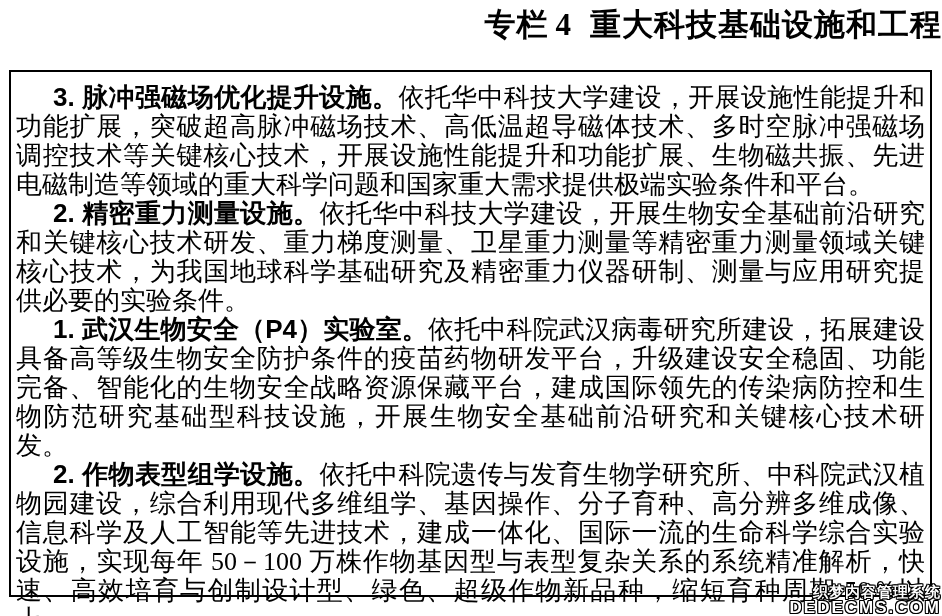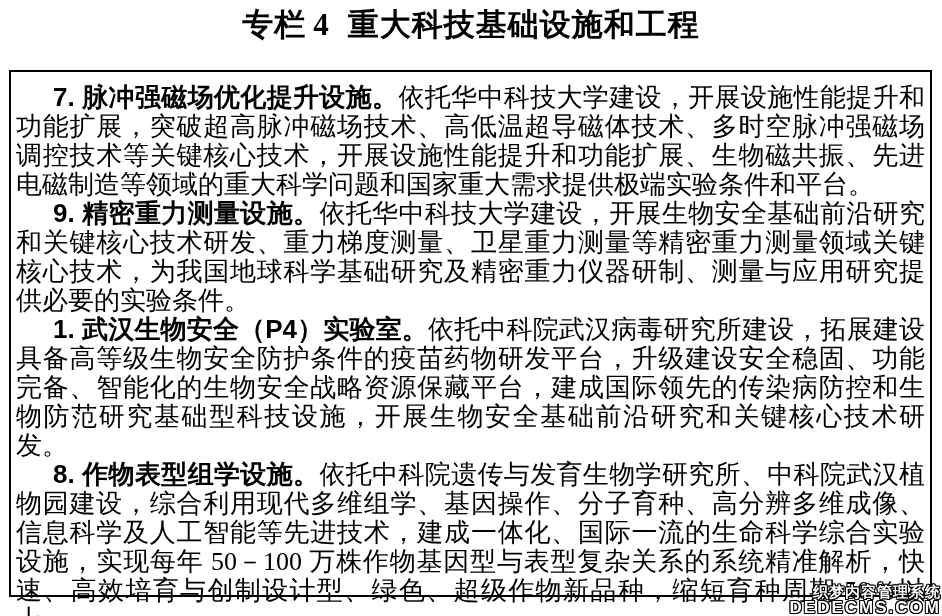--- a/index.html
+++ b/index.html
@@ -9,21 +9,21 @@
   }
   body {
     width: 942px;
     height: 616px;
     position: relative;
     overflow: hidden;
     color: #000000;
     font-family: "Liberation Serif", serif;
   }
   .doc-title {
-    text-align: center;
+    text-align: right;
     padding-top: 7px;
     font-family: "Liberation Sans", sans-serif;
     font-weight: bold;
     font-size: 31px;
     line-height: 36px;
     letter-spacing: 1px;
     white-space: nowrap;
   }
   .title-number {
     font-family: "Liberation Serif", serif;
@@ -79,22 +79,22 @@
   }
 </style>
 </head>
 <body>
 
 <div class="doc-title">
   <span>专栏</span><span class="title-number">4</span><span>重大科技基础设施和工程</span>
 </div>
 
 <div class="content-box">
-  <p class="para"><span class="para-head">7. 脉冲强磁场优化提升设施。</span><span>依托华中科技大学建设，开展设施性能提升和功能扩展，突破超高脉冲磁场技术、高低温超导磁体技术、多时空脉冲强磁场调控技术等关键核心技术，开展设施性能提升和功能扩展、生物磁共振、先进电磁制造等领域的重大科学问题和国家重大需求提供极端实验条件和平台。</span></p>
-  <p class="para"><span class="para-head">9. 精密重力测量设施。</span><span>依托华中科技大学建设，开展生物安全基础前沿研究和关键核心技术研发、重力梯度测量、卫星重力测量等精密重力测量领域关键核心技术，为我国地球科学基础研究及精密重力仪器研制、测量与应用研究提供必要的实验条件。</span></p>
+  <p class="para"><span class="para-head">3. 脉冲强磁场优化提升设施。</span><span>依托华中科技大学建设，开展设施性能提升和功能扩展，突破超高脉冲磁场技术、高低温超导磁体技术、多时空脉冲强磁场调控技术等关键核心技术，开展设施性能提升和功能扩展、生物磁共振、先进电磁制造等领域的重大科学问题和国家重大需求提供极端实验条件和平台。</span></p>
+  <p class="para"><span class="para-head">2. 精密重力测量设施。</span><span>依托华中科技大学建设，开展生物安全基础前沿研究和关键核心技术研发、重力梯度测量、卫星重力测量等精密重力测量领域关键核心技术，为我国地球科学基础研究及精密重力仪器研制、测量与应用研究提供必要的实验条件。</span></p>
   <p class="para"><span class="para-head">1. 武汉生物安全（P4）实验室。</span><span>依托中科院武汉病毒研究所建设，拓展建设具备高等级生物安全防护条件的疫苗药物研发平台，升级建设安全稳固、功能完备、智能化的生物安全战略资源保藏平台，建成国际领先的传染病防控和生物防范研究基础型科技设施，开展生物安全基础前沿研究和关键核心技术研发。</span></p>
-  <p class="para"><span class="para-head">8. 作物表型组学设施。</span><span>依托中科院遗传与发育生物学研究所、中科院武汉植物园建设，综合利用现代多维组学、基因操作、分子育种、高分辨多维成像、信息科学及人工智能等先进技术，建成一体化、国际一流的生命科学综合实验设施，实现每年 50－100 万株作物基因型与表型复杂关系的系统精准解析，快速、高效培育与创制设计型、绿色、超级作物新品种，缩短育种周期 50％以上。</span></p>
+  <p class="para"><span class="para-head">2. 作物表型组学设施。</span><span>依托中科院遗传与发育生物学研究所、中科院武汉植物园建设，综合利用现代多维组学、基因操作、分子育种、高分辨多维成像、信息科学及人工智能等先进技术，建成一体化、国际一流的生命科学综合实验设施，实现每年 50－100 万株作物基因型与表型复杂关系的系统精准解析，快速、高效培育与创制设计型、绿色、超级作物新品种，缩短育种周期 50％以上。</span></p>
 </div>
 
 <div class="watermark">
   <div class="wm-line1">织梦内容管理系统</div>
   <div class="wm-line2">DEDECMS.COM</div>
 </div>
 
 </body></html>

